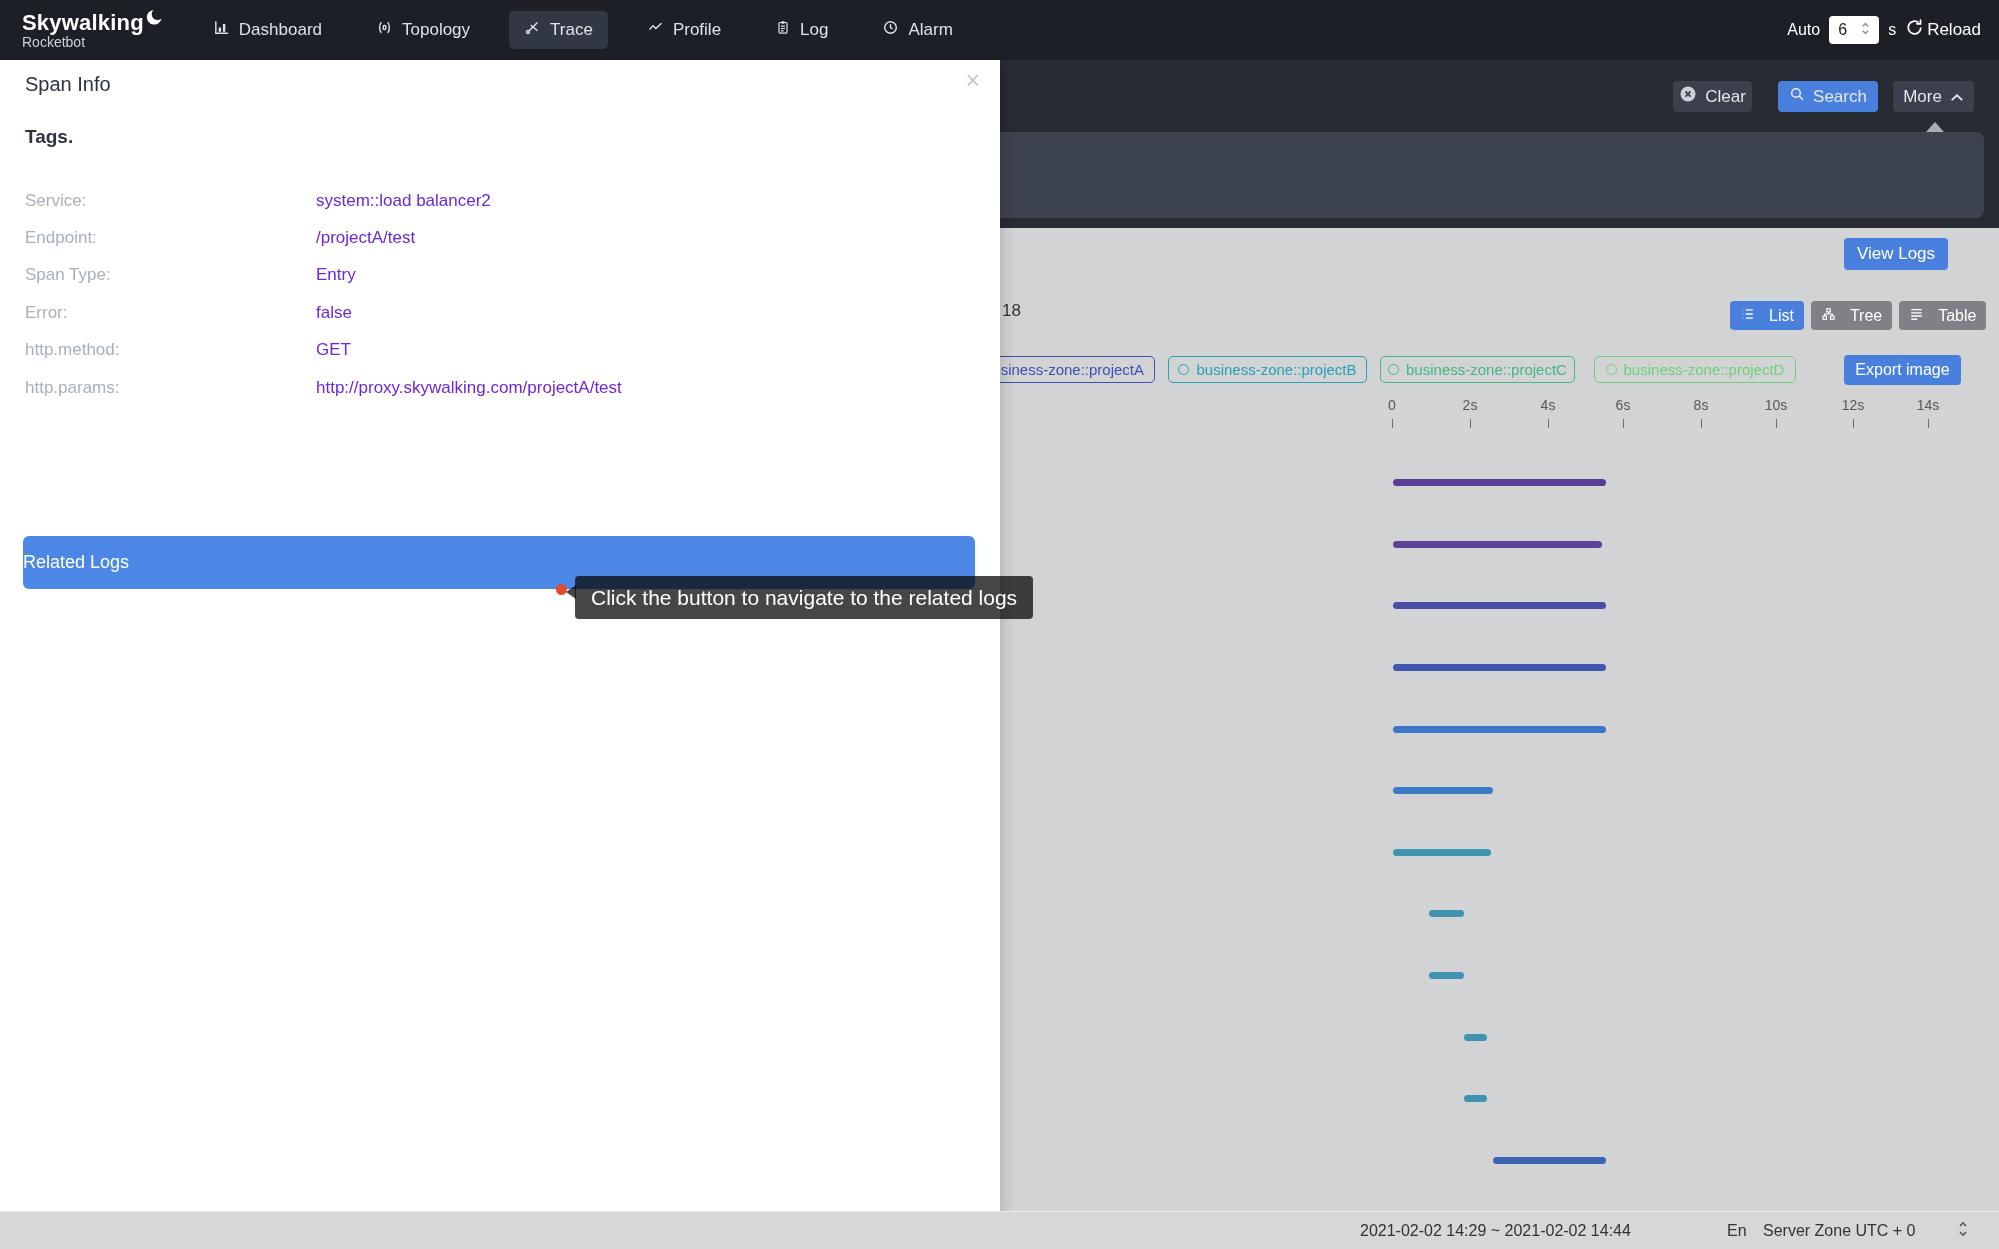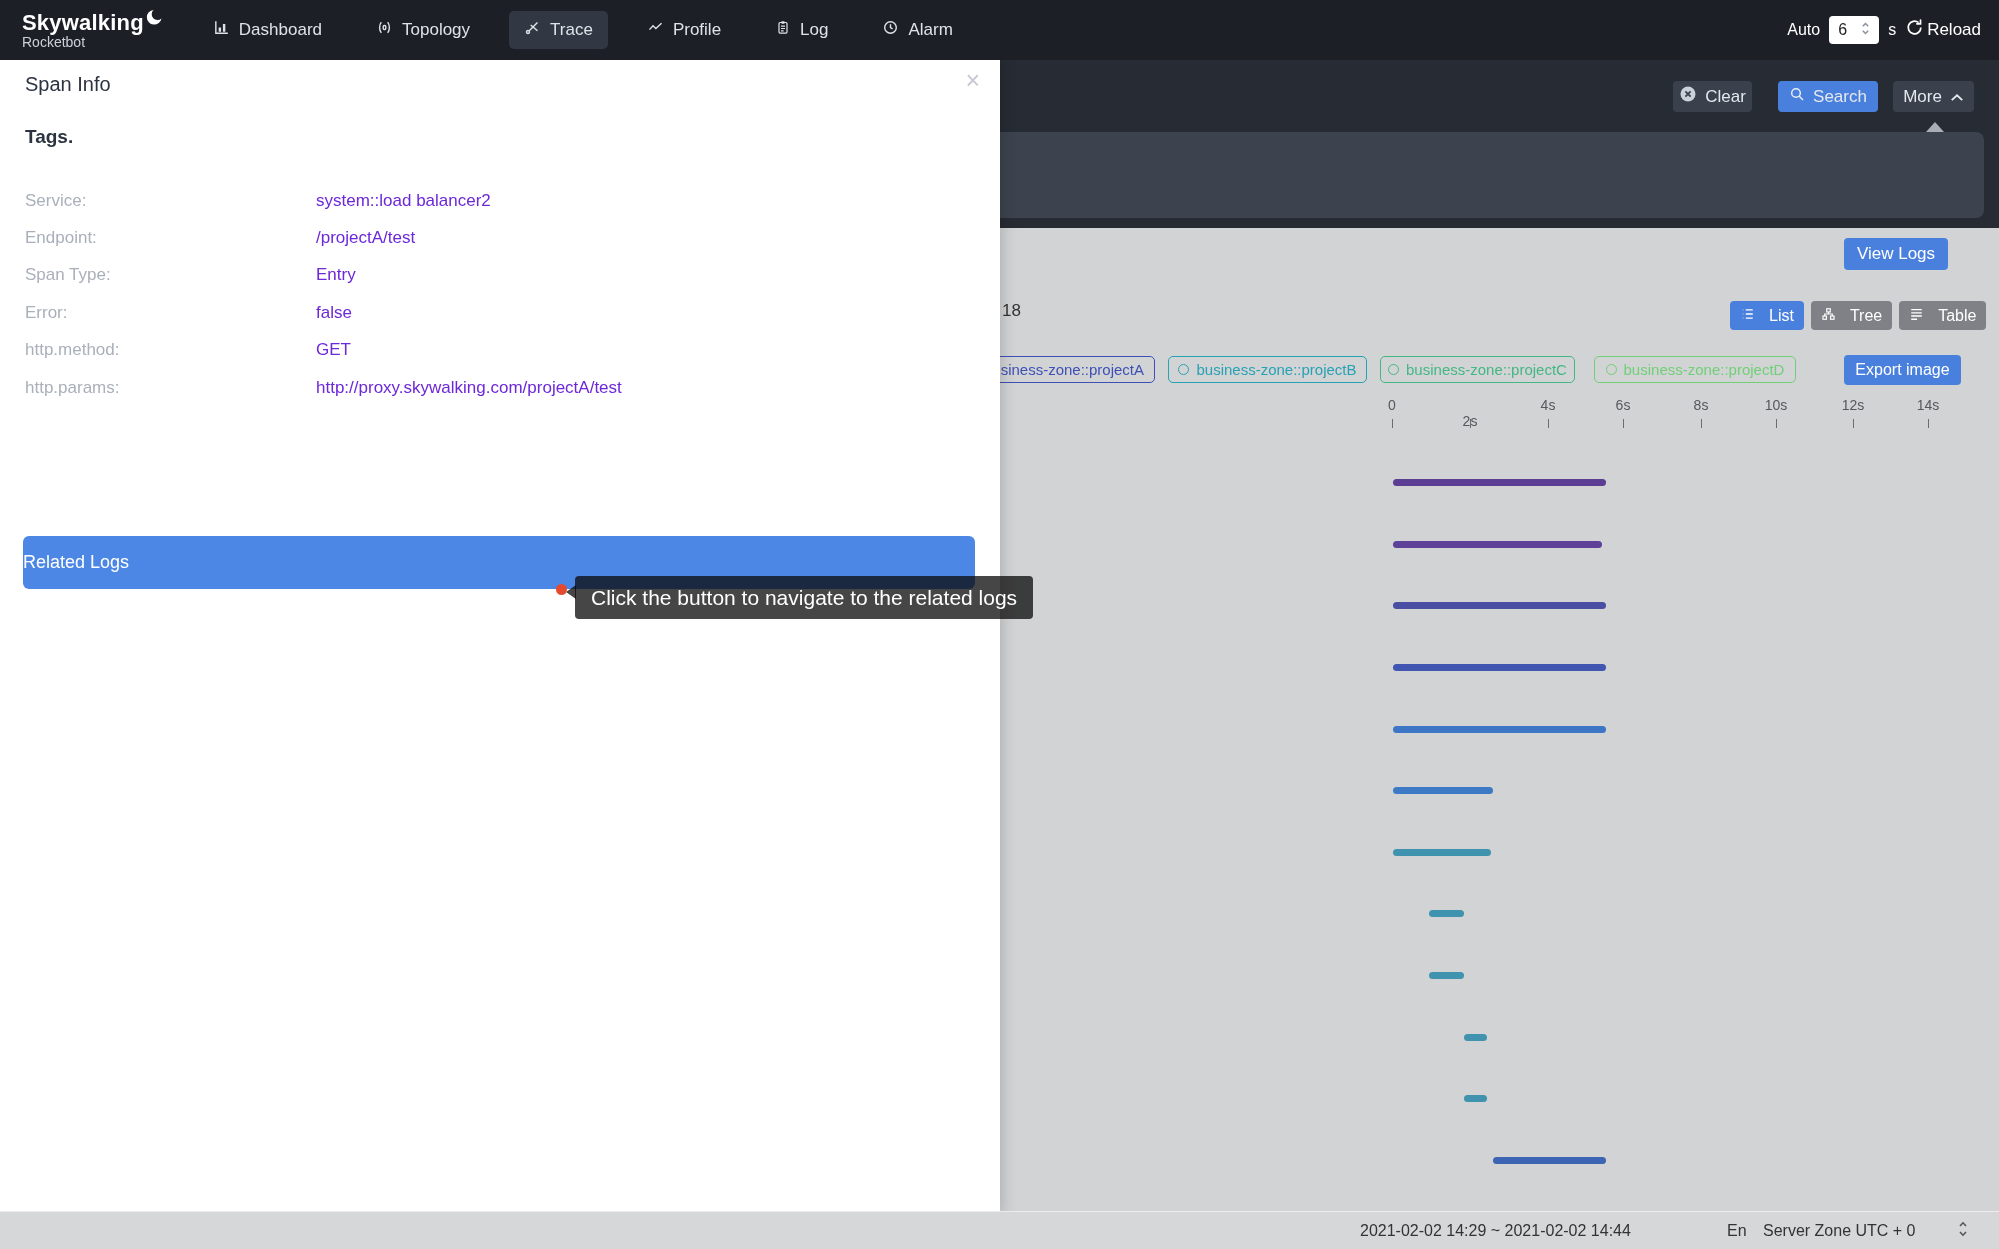--- a/index.html
+++ b/index.html
@@ -220,21 +220,21 @@
         <span class="pill-circle" style="border-color: rgb(113, 208, 119);"></span>
         <span>business-zone::projectD</span>
       </div>
     </div>
   <div class="btn-export">
     <span>Export image</span>
   </div>
   <div id="axis">
       <div class="tick-label" style="left: 1370px;">0</div>
       <div class="tick-mark" style="left: 1392px;"></div>
-      <div class="tick-label" style="left: 1448px; margin-top: 16px;">2s</div>
+      <div class="tick-label" style="left: 1448px;">2s</div>
       <div class="tick-mark" style="left: 1470px;"></div>
       <div class="tick-label" style="left: 1526px;">4s</div>
       <div class="tick-mark" style="left: 1548px;"></div>
       <div class="tick-label" style="left: 1601px;">6s</div>
       <div class="tick-mark" style="left: 1623px;"></div>
       <div class="tick-label" style="left: 1679px;">8s</div>
       <div class="tick-mark" style="left: 1701px;"></div>
       <div class="tick-label" style="left: 1754px;">10s</div>
       <div class="tick-mark" style="left: 1776px;"></div>
       <div class="tick-label" style="left: 1831px;">12s</div>

